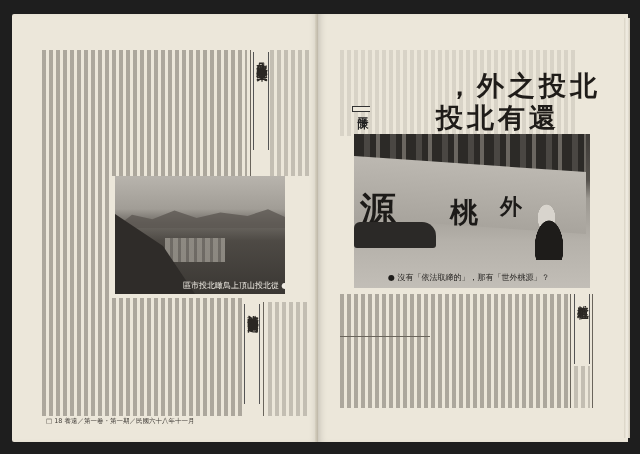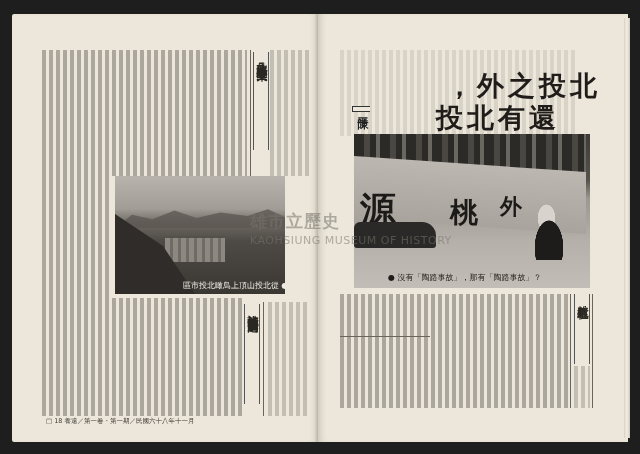--- a/index.html
+++ b/index.html
@@ -88,29 +88,25 @@
     <div class="author" style="left:34px; top:92px;">陳平</div>
 
     <div class="photo photo-bw2" style="left:36px; top:120px; width:236px; height:154px;">
       <div class="trees"></div>
       <div class="wall"></div>
       <div class="wall-char" style="left:6px; top:52px; font-size:36px;">源</div>
       <div class="wall-char" style="left:96px; top:60px; font-size:28px;">桃</div>
       <div class="wall-char" style="left:146px; top:58px; font-size:22px;">外</div>
       <div class="car"></div>
       <div class="bike"></div>
-      <div class="caption" style="left:34px; top:138px;">● 沒有「陶路事故」，那有「陶路事故」？</div>
+      <div class="caption" style="left:34px; top:138px;">● 沒有「依法取締的」，那有「世外桃源」？</div>
     </div>
 
     <div class="textblock" style="left:22px; top:280px; width:228px; height:114px;"></div>
     <div class="rule-h" style="left:22px; top:322px; width:90px;"></div>
     <div class="rule-v" style="left:252px; top:280px; height:114px;"></div>
     <div class="subhead" style="left:256px; top:280px; height:70px;">粉紅色粧工</div>
     <div class="textblock light" style="left:256px; top:352px; width:16px; height:42px;"></div>
     <div class="rule-v" style="left:274px; top:280px; height:114px;"></div>
 
   </div>
 
-  <div class="watermark">
-    <div class="wm-cn">雄市立歷史</div>
-    <div class="wm-en">KAOHSIUNG MUSEUM OF HISTORY</div>
-  </div>
 </div>
 
 </body></html>

